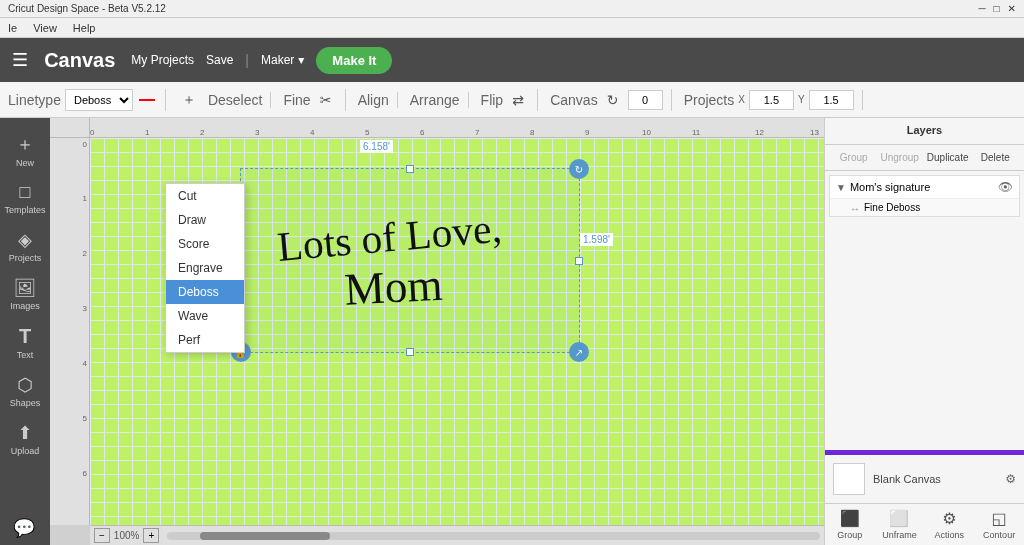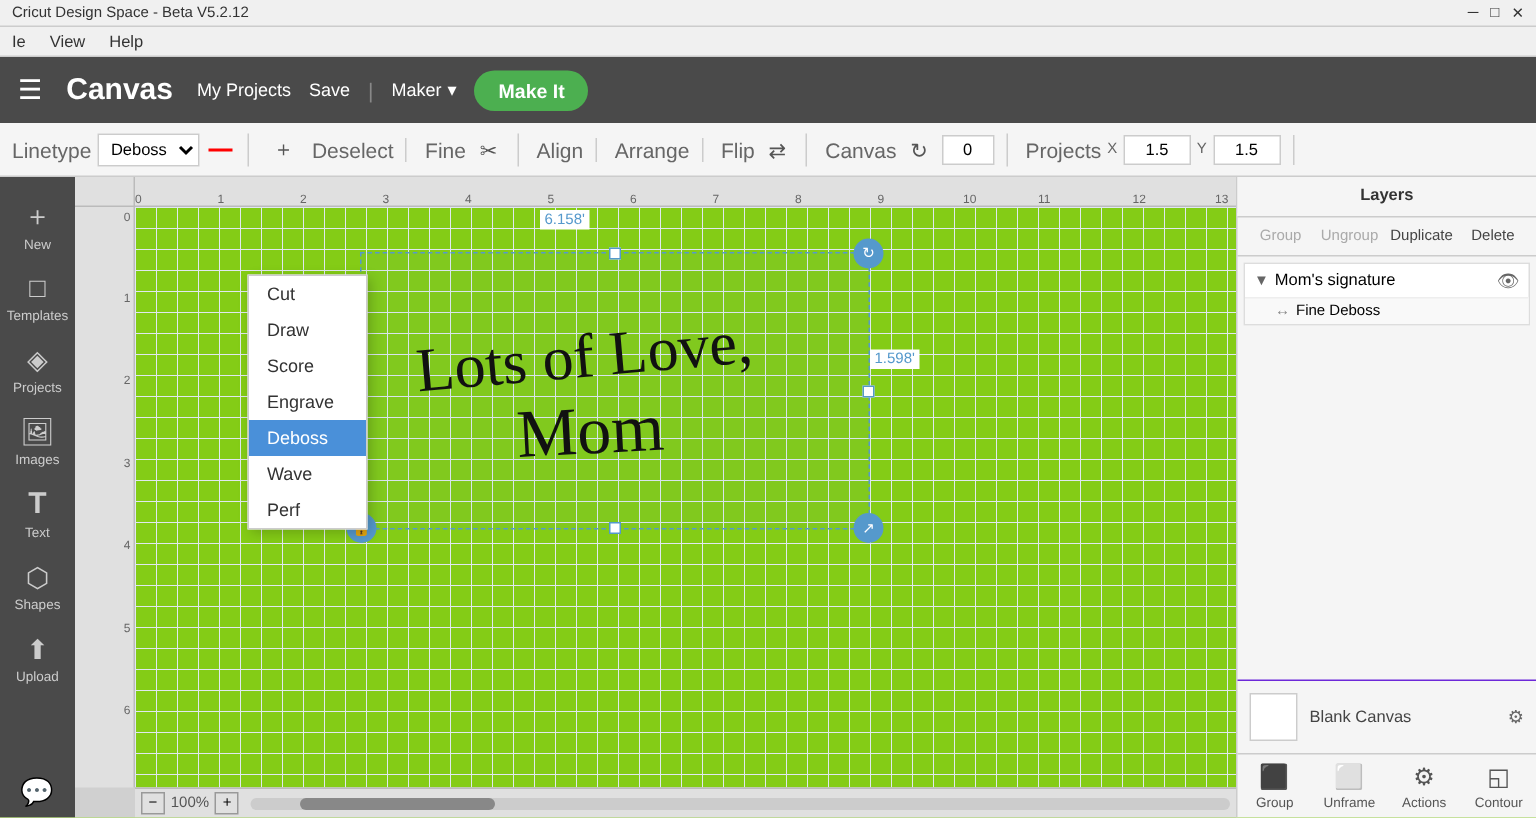--- a/index.html
+++ b/index.html
@@ -253,21 +253,21 @@
       padding-right: 2px;
     }
 
     
     .canvas-grid {
       position: absolute;
       top: 20px;
       left: 40px;
       right: 0;
       bottom: 20px;
-      background: #84cc16;
+      background: #bef264;
       overflow: hidden;
     }
     .grid-bg {
       width: 100%;
       height: 100%;
       background-image:
         linear-gradient(to right, #e0e8ef 1px, transparent 1px),
         linear-gradient(to bottom, #e0e8ef 1px, transparent 1px),
         linear-gradient(to right, #c8d8e8 1px, transparent 1px),
         linear-gradient(to bottom, #c8d8e8 1px, transparent 1px);
@@ -414,21 +414,21 @@
       gap: 4px;
       font-size: 10px;
       background: #f9f9f9;
       border-top: 1px solid #eee;
     }
     .layer-item-icon { color: #888; font-size: 10px; }
     .layer-item-name { flex: 1; }
 
     
     .panel-footer {
-      border-top: 1px solid #6d28d9;
+      border-top: 5px solid #6d28d9;
       padding: 8px;
       display: flex;
       align-items: center;
       gap: 8px;
     }
     .canvas-color-preview {
       width: 32px;
       height: 32px;
       border: 1px solid #ccc;
       background: white;

